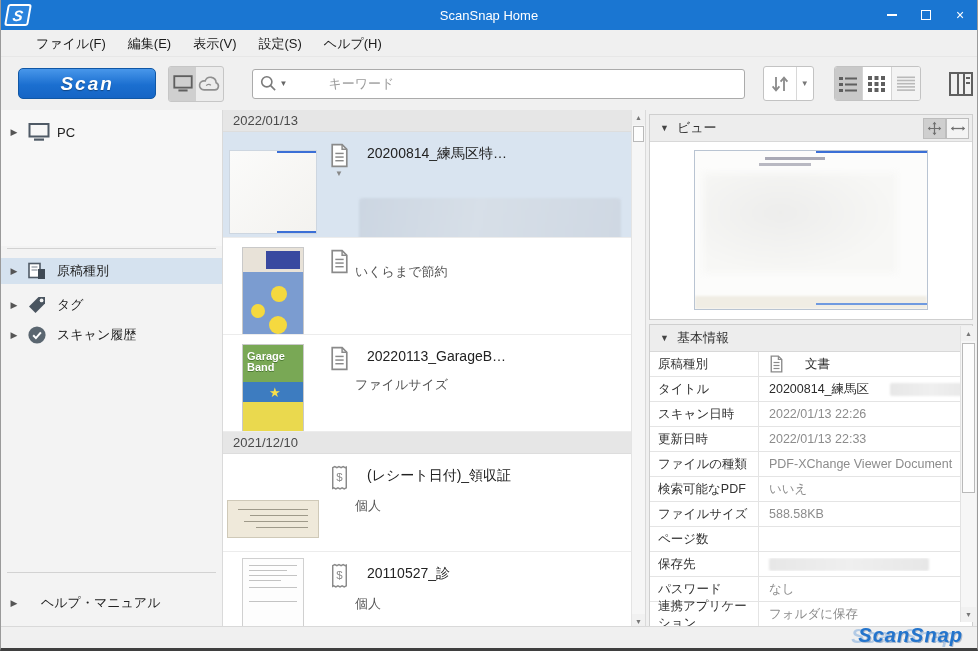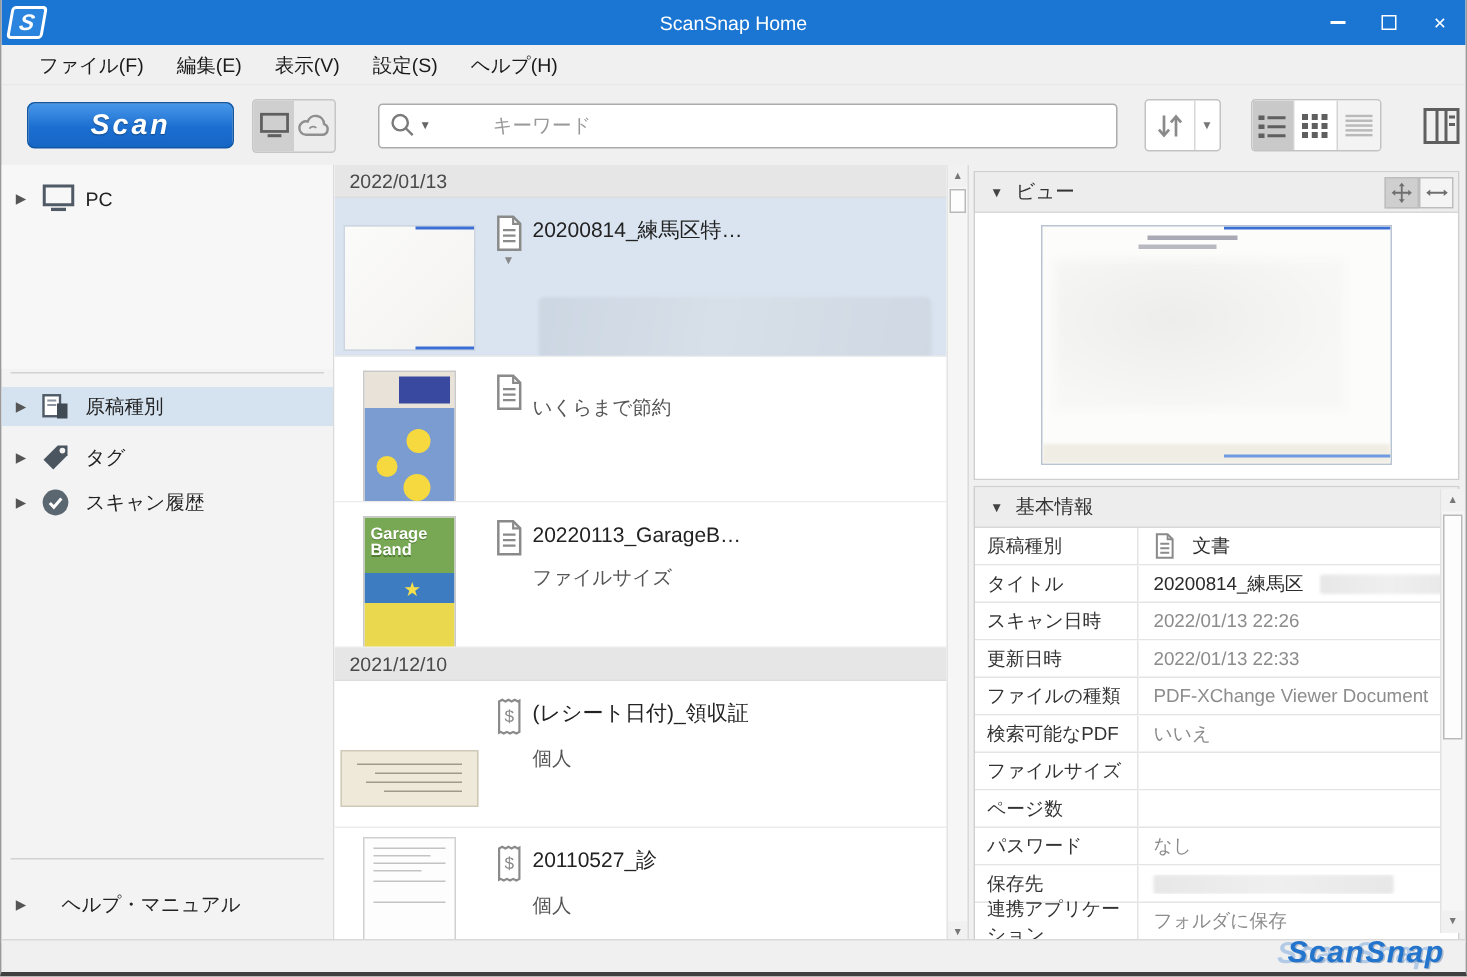--- a/index.html
+++ b/index.html
@@ -13,21 +13,21 @@
   }
   
   .titlebar { position:absolute; top:0; left:0; right:0; height:30px; background:#1a76d2; display:flex; align-items:center; }
   .logo { width:24px; height:22px; margin-left:5px; border:2px solid #fff; border-radius:3px; transform:skewX(-10deg); display:flex; align-items:center; justify-content:center; color:#fff; font-weight:bold; font-style:italic; font-size:15px; background:#2b84dd; }
   .title-text { position:absolute; left:0; right:0; text-align:center; color:#fff; font-size:13px; pointer-events:none; }
   .win-controls { position:absolute; right:0; top:0; height:30px; display:flex; }
   .win-btn { width:34px; height:30px; display:flex; align-items:center; justify-content:center; color:#fff; font-size:14px; }
   .min-glyph { width:10px; height:2px; background:#fff; }
   .max-glyph { width:10px; height:10px; border:1.5px solid #fff; }
   
-  .menubar { position:absolute; top:30px; left:0; right:0; height:27px; background:#f0f0f0; display:flex; align-items:center; padding-left:14px; border-bottom:1px solid #e7e7e7; }
+  .menubar { position:absolute; top:30px; left:0; right:0; height:27px; background:#f0f0f0; display:flex; align-items:center; padding-left:24px; border-bottom:1px solid #e7e7e7; }
   .menu-item { padding:0 11px; font-size:13px; color:#1a1a1a; line-height:27px; }
   
   .toolbar { position:absolute; top:57px; left:0; right:0; height:53px; background:#f0f0f0; display:flex; align-items:center; }
   .scan-btn { width:140px; height:31px; margin-left:17px; border-radius:5px; border:1px solid #1057a5;
     background:linear-gradient(#4897ea 0%, #1b6fd0 55%, #1565c5 100%); color:#fff; font-weight:bold; font-style:italic;
     font-size:19px; letter-spacing:2px; display:flex; align-items:center; justify-content:center; text-shadow:0 1px 1px rgba(0,0,0,.35); }
   .scanner-group { margin-left:12px; display:flex; border:1px solid #c6c6c6; border-radius:3px; background:#ececec; overflow:hidden; height:36px; }
   .scanner-seg { width:27px; display:flex; align-items:center; justify-content:center; }
   .scanner-seg.sel { background:#cfcfcf; }
   .searchbox { margin-left:28px; width:500px; height:30px; background:#fff; border:1px solid #ababab; border-radius:3px; display:flex; align-items:center; padding:0 7px; }
@@ -59,21 +59,21 @@
   .scroll-btn { position:absolute; left:0; right:0; height:15px; display:flex; align-items:center; justify-content:center; font-size:7px; color:#777; background:#f1f1f1; }
   .scroll-thumb { position:absolute; left:1px; right:1px; background:#fdfdfd; border:1px solid #b9b9b9; }
   .list-body { position:absolute; top:0; bottom:0; left:0; right:14px; }
   .date-header { height:22px; background:#e6e6e6; color:#4a4a4a; font-size:13px; line-height:22px; padding-left:10px; border-bottom:1px solid #ddd; }
   .item { position:relative; display:flex; border-bottom:1px solid #ececec; background:#fff; overflow:hidden; }
   .item.sel { background:#d9e4f0; }
   .thumb-col { width:100px; flex:none; display:flex; align-items:center; justify-content:center; padding-top:15px; }
   .icon-col { width:32px; flex:none; padding-top:11px; display:flex; flex-direction:column; align-items:center; }
   .icon-col .drop { font-size:8px; color:#888; margin-top:1px; }
   .text-col { flex:1; padding-top:13px; }
-  .item-title { font-size:14px; color:#222; }
+  .item-title { font-size:14px; color:#222;margin-left:12px; }
   .item-sub { font-size:13px; color:#555; margin-top:12px; }
   .redact-block { position:absolute; left:136px; right:10px; top:66px; height:52px; border-radius:4px;
     background:linear-gradient(100deg,#ccd6e2,#d7dfe8 45%,#cfd8e3); filter:blur(1px); }
   
   .th-page1 { width:88px; height:84px; background:linear-gradient(135deg,#fbfbfa,#f3f2ef); border:1px solid #cdd6e0; position:relative; }
   .th-page1:before { content:""; position:absolute; top:0; right:0; width:45%; height:2px; background:#3b6fd6; }
   .th-page1:after  { content:""; position:absolute; bottom:0; right:0; width:45%; height:2px; background:#3b6fd6; }
   .th-book1 { width:62px; height:94px; border:1px solid #c9c9c9; position:relative;
     background:linear-gradient(#e8e2d8 0 26%, #7b9cd0 26% 100%); }
   .th-book1 .c1,.th-book1 .c2,.th-book1 .c3 { position:absolute; border-radius:50%; background:#f5d93f; }
@@ -101,21 +101,21 @@
   .preview-page { margin-top:7px; width:234px; height:160px; border:1px solid #b9c4d2; position:relative; background:#fcfcfb; overflow:hidden; }
   .preview-page .topline { position:absolute; top:0; right:0; width:48%; height:2px; background:#3b6fd6; }
   .preview-page .botline { position:absolute; bottom:4px; right:0; width:48%; height:2px; background:#6f9ae0; }
   .preview-page .t1 { position:absolute; top:6px; left:70px; width:60px; height:3px; background:#a9a9b5; filter:blur(.5px); }
   .preview-page .t2 { position:absolute; top:12px; left:64px; width:52px; height:3px; background:#b9b9c2; filter:blur(.5px); }
   .preview-page .blob1 { position:absolute; top:22px; left:8px; right:30px; height:100px; background:radial-gradient(ellipse at 40% 40%, #ededec, #f7f7f5 70%); filter:blur(3px); }
   .preview-page .botstrip { position:absolute; bottom:0; left:0; right:0; height:13px; background:#f0ede4; filter:blur(1px); }
   .info-table { position:absolute; top:27px; left:0; right:0; bottom:0; }
   .info-row { display:flex; height:25px; border-bottom:1px solid #e4e4e4; align-items:center; font-size:12.5px; background:#fff; }
   .info-label { width:109px; flex:none; padding-left:8px; color:#333; border-right:1px solid #e4e4e4; height:100%; display:flex; align-items:center; }
-  .info-value { flex:1; padding-left:10px; color:#8c8c8c; display:flex; align-items:center; gap:11px; overflow:hidden; white-space:nowrap; }
+  .info-value { flex:1; padding-left:10px; color:#8c8c8c; display:flex; align-items:center; gap:21px; overflow:hidden; white-space:nowrap; }
   .info-value.dark { color:#2b2b2b; }
   .redact-inline { display:inline-block; height:13px; border-radius:2px; background:linear-gradient(90deg,#e7e7e7,#efefef,#e7e7e7); filter:blur(1px); }
   .rp-scroll { position:absolute; top:1px; bottom:10px; right:1px; width:16px; background:#f6f6f6; border-left:1px solid #e2e2e2; }
   
   .statusbar { position:absolute; left:0; right:0; bottom:0; height:22px; background:#f0f0f0; border-top:1px solid #d9d9d9; }
   .watermark { position:absolute; right:14px; bottom:1px; font-size:20px; font-weight:bold; font-style:italic; color:#2374cc;
     text-shadow:-7px 1px 0 rgba(35,116,204,.30), 1px 1px 0 rgba(120,140,170,.55); letter-spacing:1px; }
 </style>
 </head>
 <body>
@@ -498,38 +498,39 @@
             <div class="info-value">PDF-XChange Viewer Document</div>
           </div>
 
           <div class="info-row">
             <div class="info-label">検索可能なPDF</div>
             <div class="info-value">いいえ</div>
           </div>
 
           <div class="info-row">
             <div class="info-label">ファイルサイズ</div>
+            <div class="info-value">588.58KB</div>
           </div>
 
           <div class="info-row">
             <div class="info-label">ページ数</div>
-          </div>
-
-          <div class="info-row">
-            <div class="info-label">パスワード</div>
-            <div class="info-value">なし</div>
           </div>
 
           <div class="info-row">
             <div class="info-label">保存先</div>
             <div class="info-value">
                 <span class="redact-inline" style="width:160px;"></span>
               </div>
           </div>
 
+          <div class="info-row">
+            <div class="info-label">パスワード</div>
+            <div class="info-value">なし</div>
+          </div>
+
           <div class="info-row" style="border-bottom:none;">
             <div class="info-label">連携アプリケーション</div>
             <div class="info-value">フォルダに保存</div>
           </div>
 
         </div>
       </div>
 
       <div class="rp-scroll" style="top:216px; height:296px;">
         <div class="scroll-btn" style="top:0;">▲</div>

